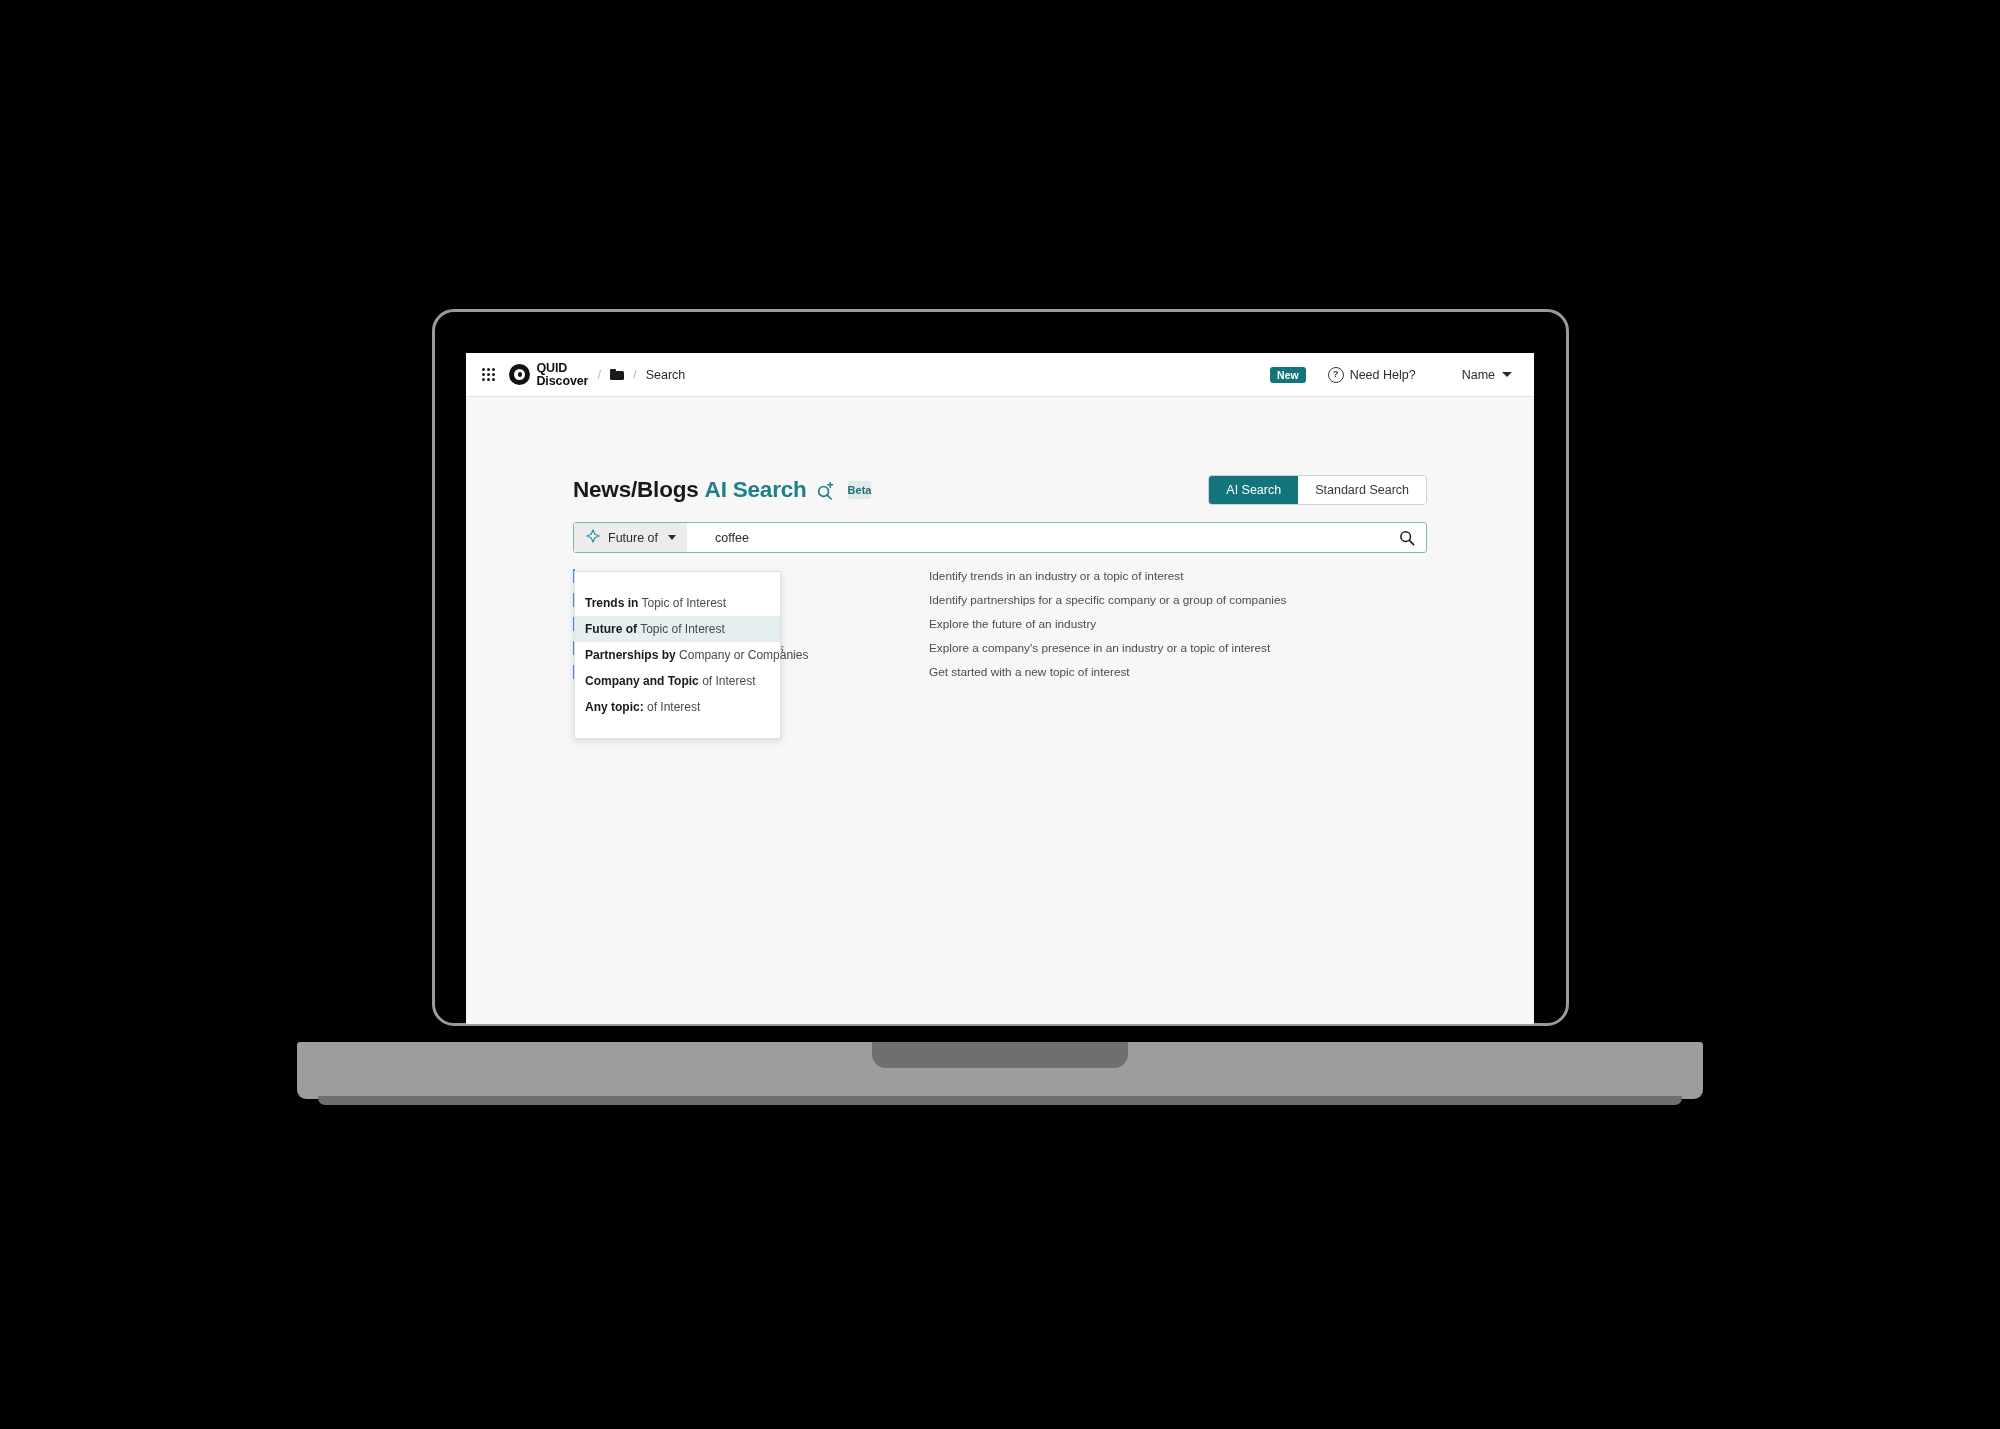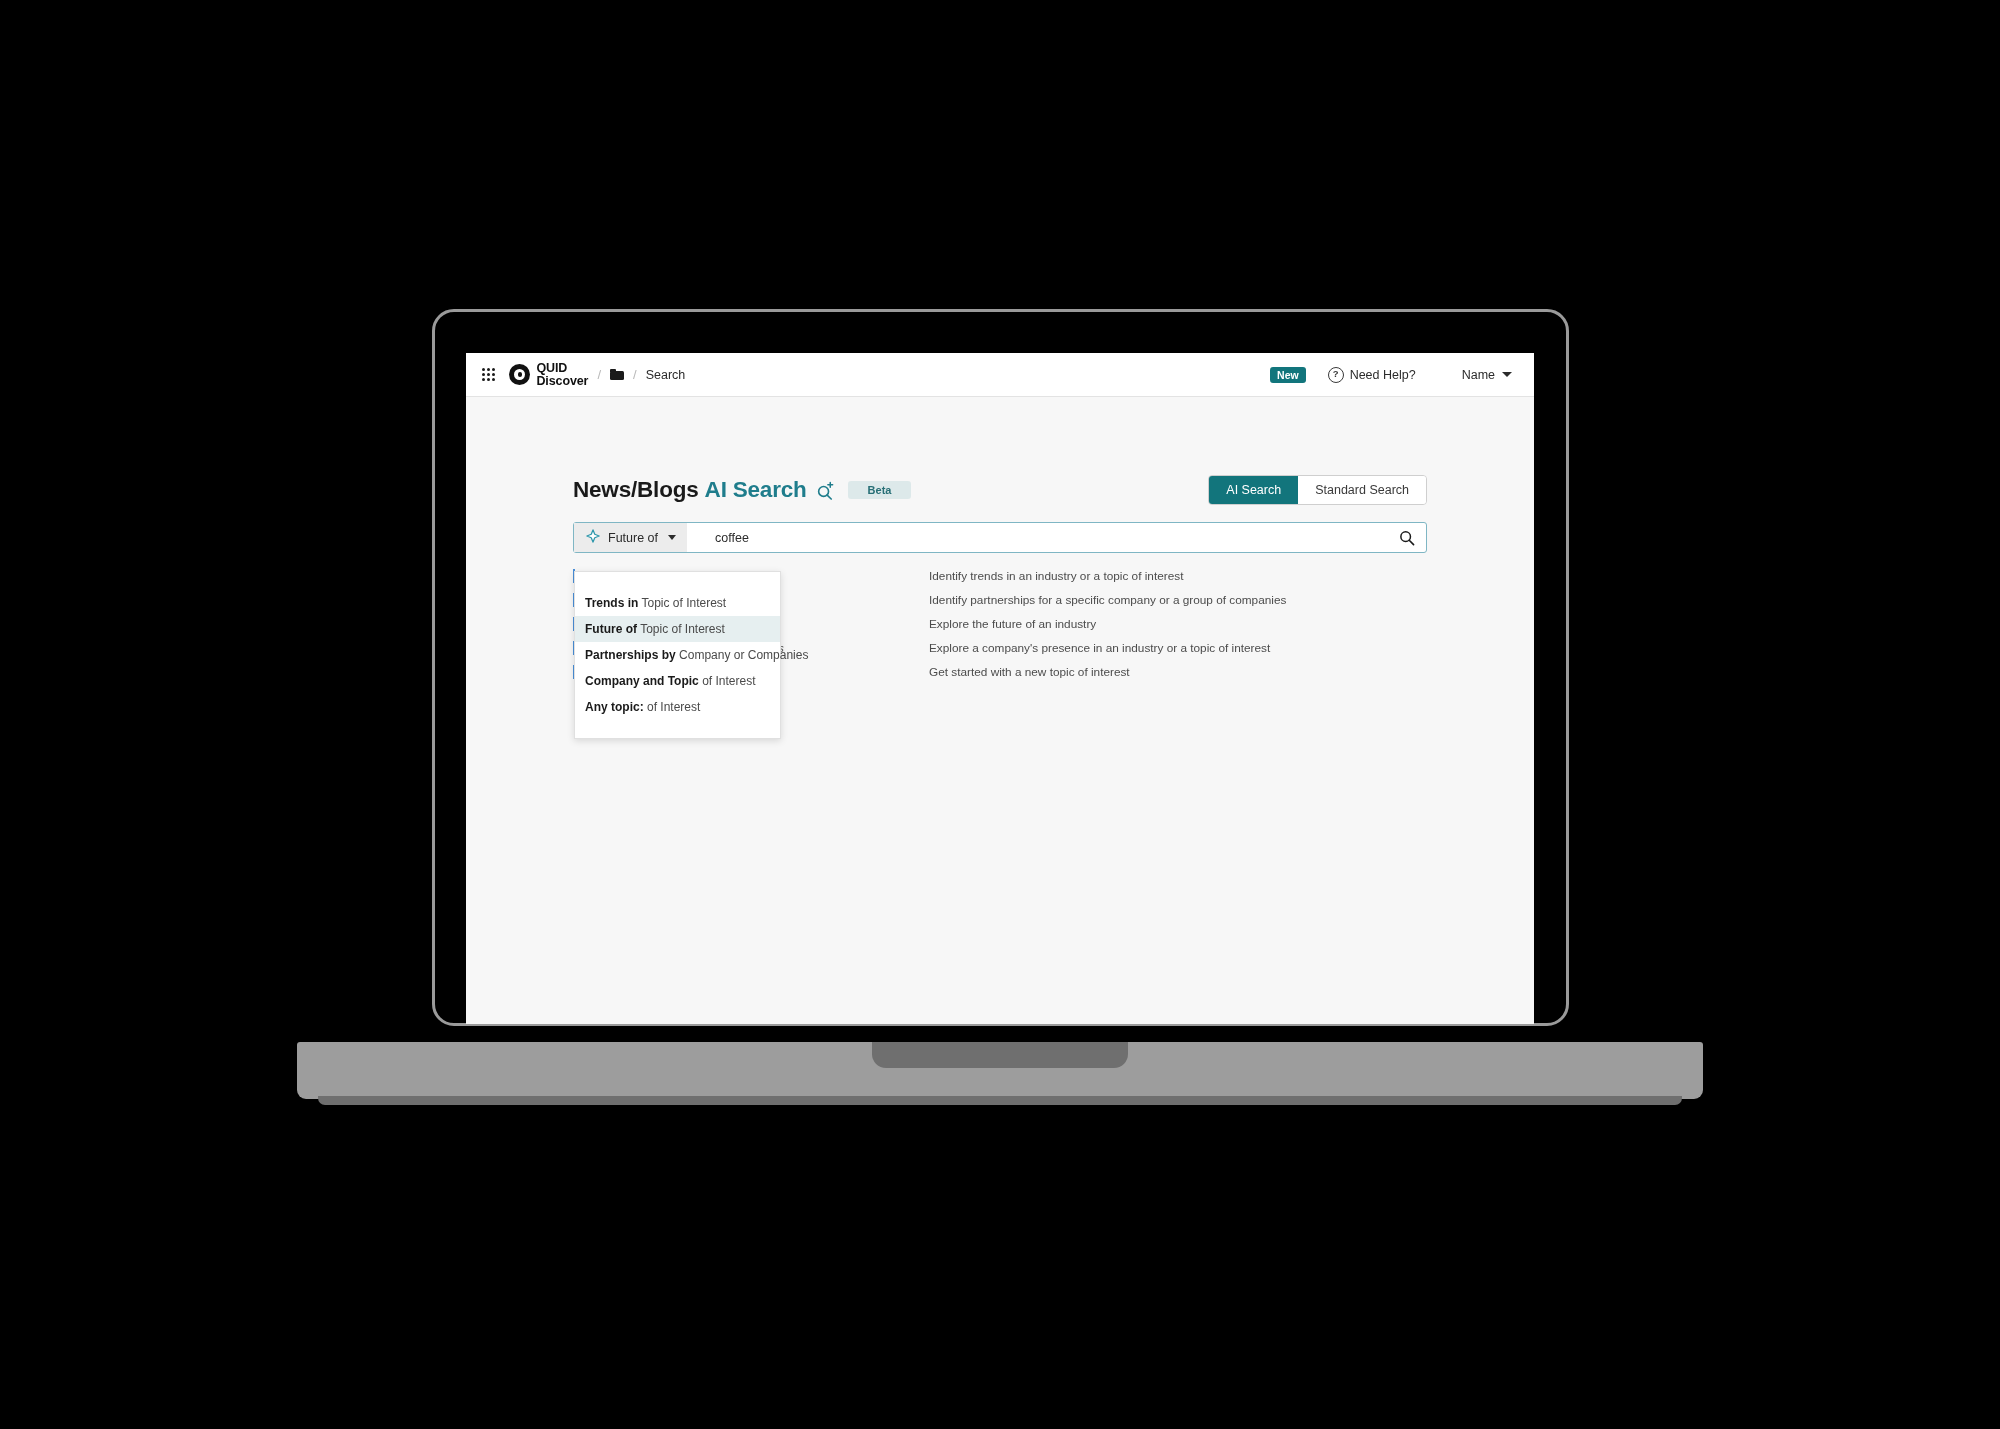--- a/index.html
+++ b/index.html
@@ -140,21 +140,21 @@
   #page-body { position:absolute; left:0; top:44px; width:876px; height:627px; background:#f7f7f7; }
 
   #content { position:absolute; left:107px; top:78px; width:854px; }
 
   #title-row { display:flex; align-items:center; }
   #page-title { font-size:22.5px; font-weight:700; color:#1a1a1a; letter-spacing:-0.2px; }
   #page-title .teal { color:#1f7d8c; font-weight:600; }
   #ai-search-icon { margin-left:9px; display:flex; align-items:center; }
   #beta-badge {
     margin-left:13px; background:#dde9ea; color:#276f76;
-    font-size:11px; font-weight:600; padding:3px 20px; border-radius:3px;
+    font-size:11px; font-weight:600; padding:3px 0; border-radius:3px;
   }
   #title-row .spacer { flex:1; }
 
   #mode-toggle { display:flex; border-radius:4px; overflow:hidden; border:1px solid #cfcfcf; }
   .mode-btn {
     font-size:12.5px; padding:7px 17px; cursor:pointer;
     background:#ffffff; color:#3a3a3a; border:none;
     font-family:"Liberation Sans", sans-serif;
   }
   .mode-btn.active { background:#12757c; color:#ffffff; font-weight:500; }

